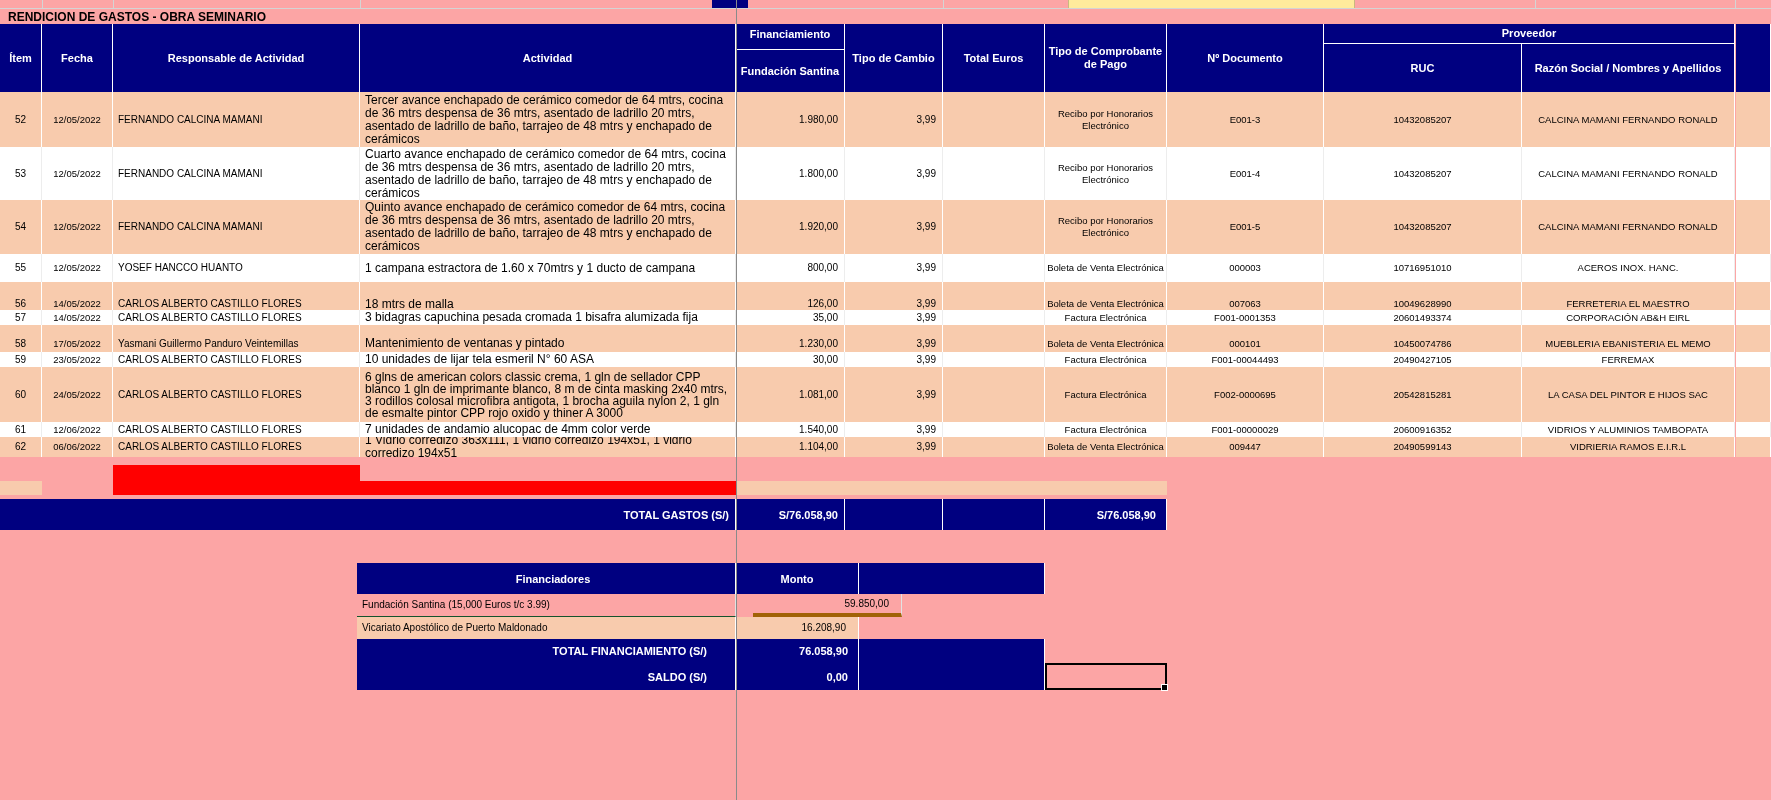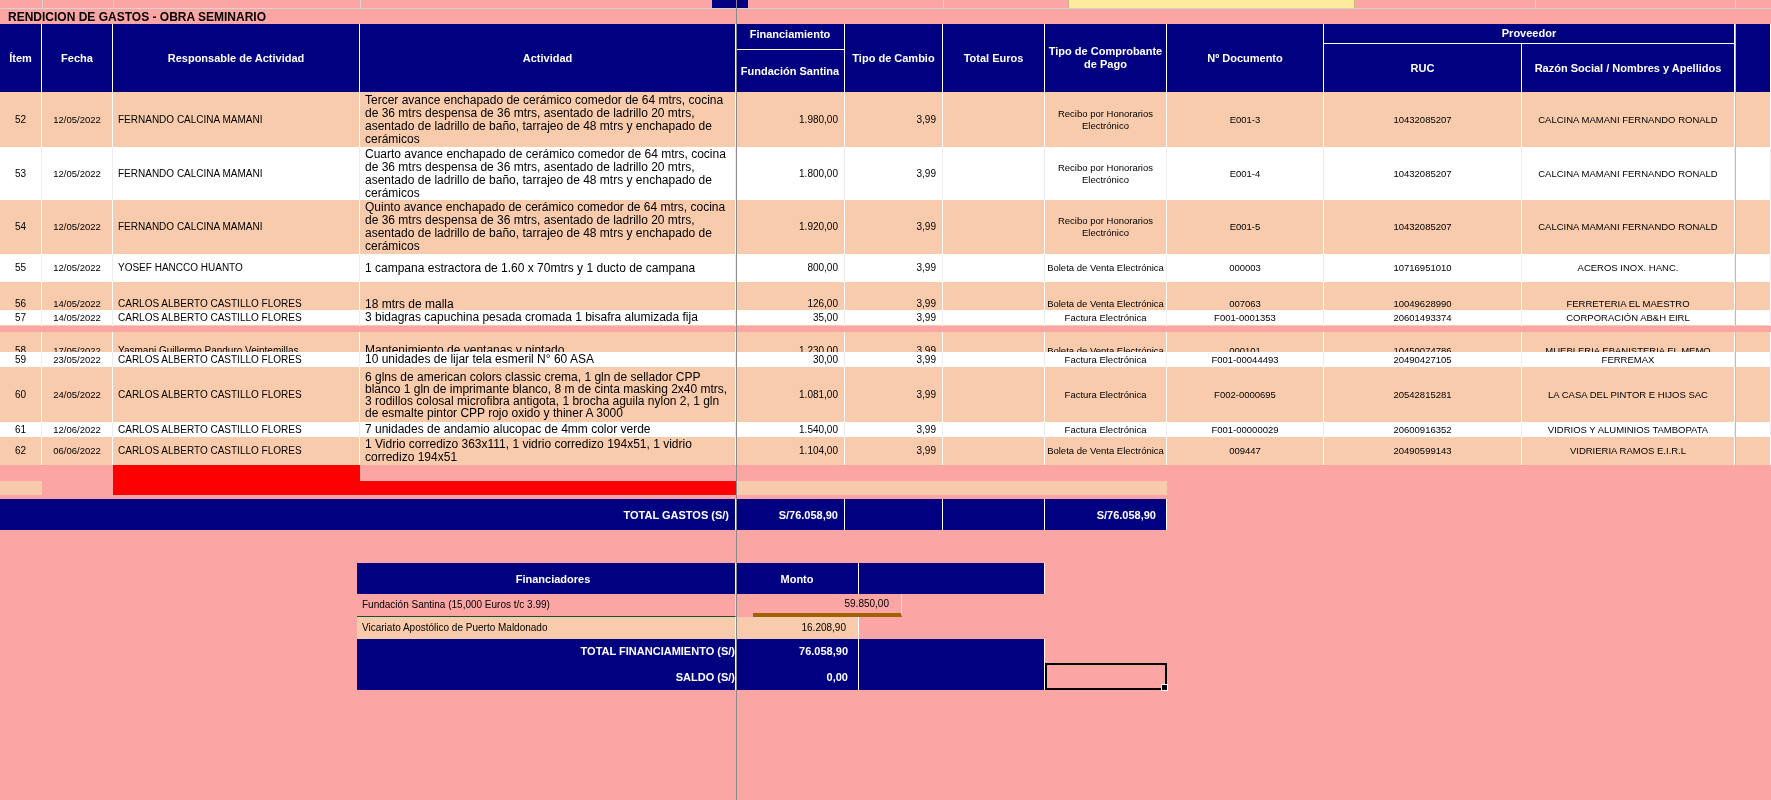--- a/index.html
+++ b/index.html
@@ -28,21 +28,21 @@
   .wh{background:#fff;border-right:1px solid #EDEDED;}
   .nv{background:#000080;color:#fff;font-weight:bold;font-size:11px;border-right:1px solid #fff;}
   .ctr{justify-content:center;text-align:center;}
   .rt{justify-content:flex-end;text-align:right;}
   .lft{padding-left:5px;text-align:left;}
   .f9{font-size:9.5px;}
   .act{font-size:12px;line-height:13px;padding:0 5px;text-align:left;}
   .pr6{padding-right:6px;}
   .pr10{padding-right:10px;}
   .pr12{padding-right:12px;}
-  .pr16{padding-right:0;}
+  .pr16{padding-right:28px;}
   .hairv{position:absolute;top:0;width:1px;height:8px;background:#D4D4D4;}
   .title{position:absolute;left:8px;top:8px;height:17px;display:flex;align-items:center;
          font-size:12px;font-weight:bold;white-space:nowrap;}
   .pagebreak{position:absolute;left:736px;top:0;width:1px;height:800px;background:#8a8a8a;z-index:9;}
   .sel{position:absolute;left:1045px;top:663px;width:122px;height:27px;box-sizing:border-box;
        border:2px solid #000;z-index:10;background:transparent;}
   .sel .handle{position:absolute;right:-3px;bottom:-3px;width:5px;height:5px;background:#000;border:1px solid #fff;}
   .redbar{position:absolute;background:#FF0000;height:100%;}
 </style>
 </head>
@@ -165,21 +165,21 @@
     <div class="cell wh x-fund rt pr6">35,00</div>
     <div class="cell wh x-camb rt pr6">3,99</div>
     <div class="cell wh x-euro"></div>
     <div class="cell wh x-comp ctr f9">Factura Electrónica</div>
     <div class="cell wh x-doc ctr f9">F001-0001353</div>
     <div class="cell wh x-ruc ctr f9">20601493374</div>
     <div class="cell wh x-razon ctr f9">CORPORACIÓN AB&amp;H EIRL</div>
     <div class="cell wh x-extra"></div>
   </div>
 
-  <div class="row" style="top:332px;height:37px;border-radius:10px;">
+  <div class="row" style="top:325px;height:37px;border-radius:10px;">
     <div class="cell sh x-item ctr">58</div>
     <div class="cell sh x-fecha ctr f9">17/05/2022</div>
     <div class="cell sh x-resp lft">Yasmani Guillermo Panduro Veintemillas</div>
     <div class="cell sh x-activ act">Mantenimiento de ventanas y pintado</div>
     <div class="cell sh x-fund rt pr6">1.230,00</div>
     <div class="cell sh x-camb rt pr6">3,99</div>
     <div class="cell sh x-euro"></div>
     <div class="cell sh x-comp ctr f9">Boleta de Venta Electrónica</div>
     <div class="cell sh x-doc ctr f9">000101</div>
     <div class="cell sh x-ruc ctr f9">10450074786</div>
@@ -225,21 +225,21 @@
     <div class="cell wh x-fund rt pr6">1.540,00</div>
     <div class="cell wh x-camb rt pr6">3,99</div>
     <div class="cell wh x-euro"></div>
     <div class="cell wh x-comp ctr f9">Factura Electrónica</div>
     <div class="cell wh x-doc ctr f9">F001-00000029</div>
     <div class="cell wh x-ruc ctr f9">20600916352</div>
     <div class="cell wh x-razon ctr f9">VIDRIOS Y ALUMINIOS TAMBOPATA</div>
     <div class="cell wh x-extra"></div>
   </div>
 
-  <div class="row" style="top:437px;height:28px;">
+  <div class="row" style="top:437px;height:20px;">
     <div class="cell sh x-item ctr">62</div>
     <div class="cell sh x-fecha ctr f9">06/06/2022</div>
     <div class="cell sh x-resp lft">CARLOS ALBERTO CASTILLO FLORES</div>
     <div class="cell sh x-activ act">1 Vidrio corredizo 363x111, 1 vidrio corredizo 194x51, 1 vidrio corredizo 194x51</div>
     <div class="cell sh x-fund rt pr6">1.104,00</div>
     <div class="cell sh x-camb rt pr6">3,99</div>
     <div class="cell sh x-euro"></div>
     <div class="cell sh x-comp ctr f9">Boleta de Venta Electrónica</div>
     <div class="cell sh x-doc ctr f9">009447</div>
     <div class="cell sh x-ruc ctr f9">20490599143</div>

